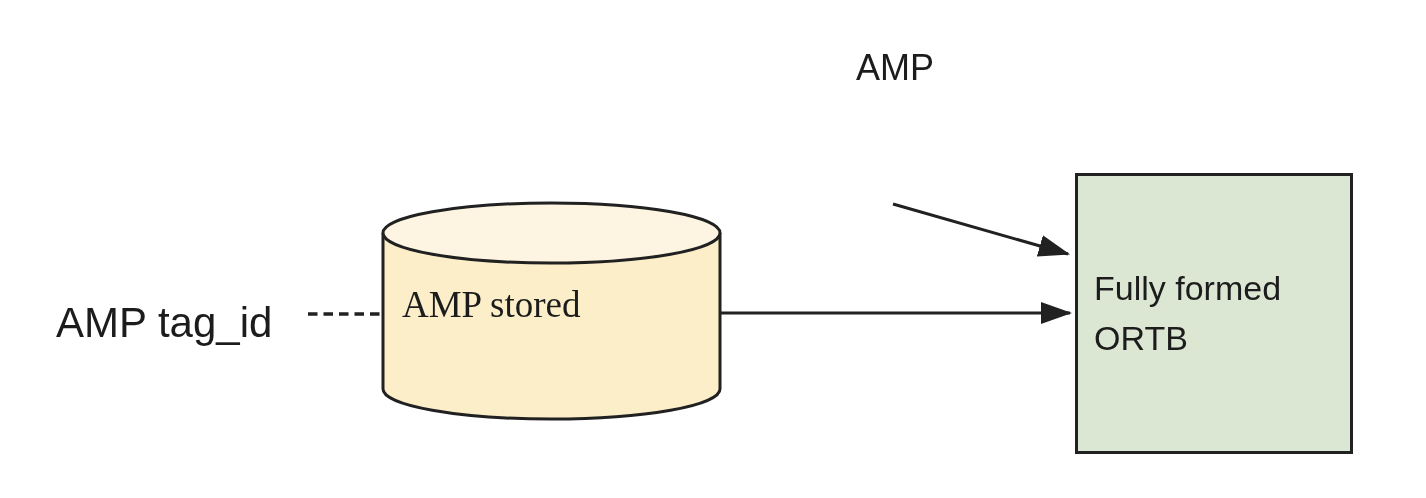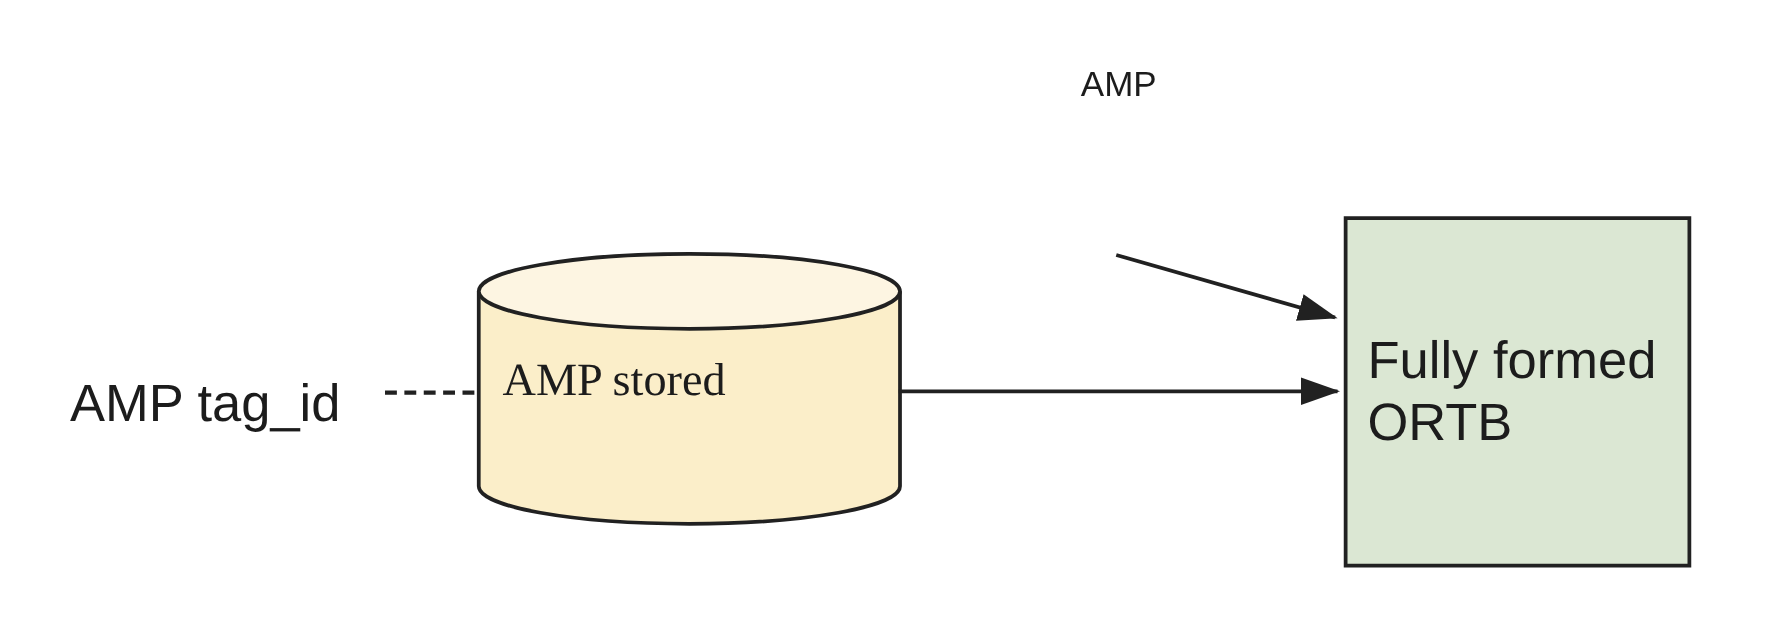--- a/index.html
+++ b/index.html
@@ -45,28 +45,28 @@
     left: 402px;
     top: 281px;
     font-size: 37px;
     line-height: 47px;
     font-family: Liberation Serif, serif;
   }
   .label-query {
     left: 770px;
     top: 45px;
     width: 250px;
-    font-size: 28px;
+    font-size: 36px;
     line-height: 46px;
     text-align: center;
   }
   .label-ortb {
     left: 1094px;
     top: 263px;
-    font-size: 42px;
+    font-size: 34px;
     line-height: 50px;
   }
 </style>
 </head>
 <body>
 
 <div class="canvas">
 
   <svg class="shape-layer" viewBox="0 0 1426 498" xmlns="http://www.w3.org/2000/svg">
     <defs>

